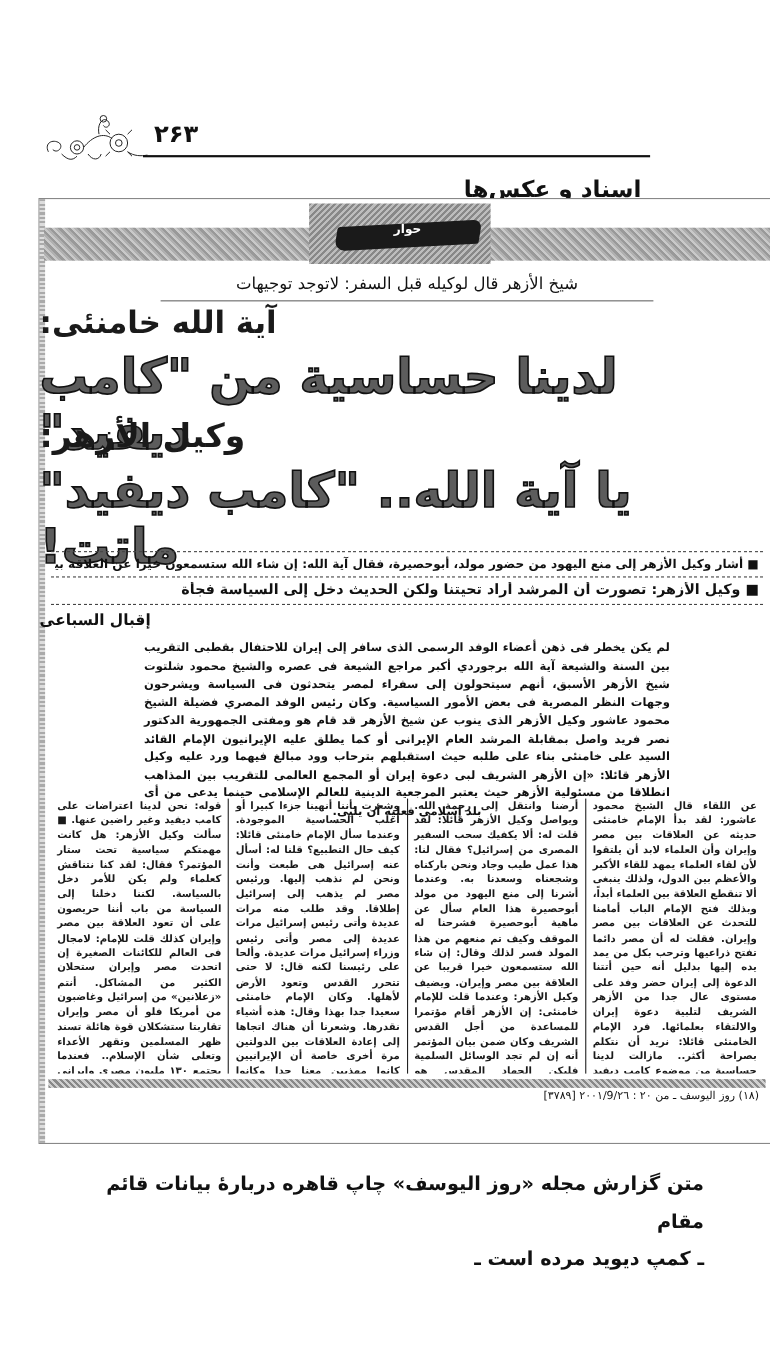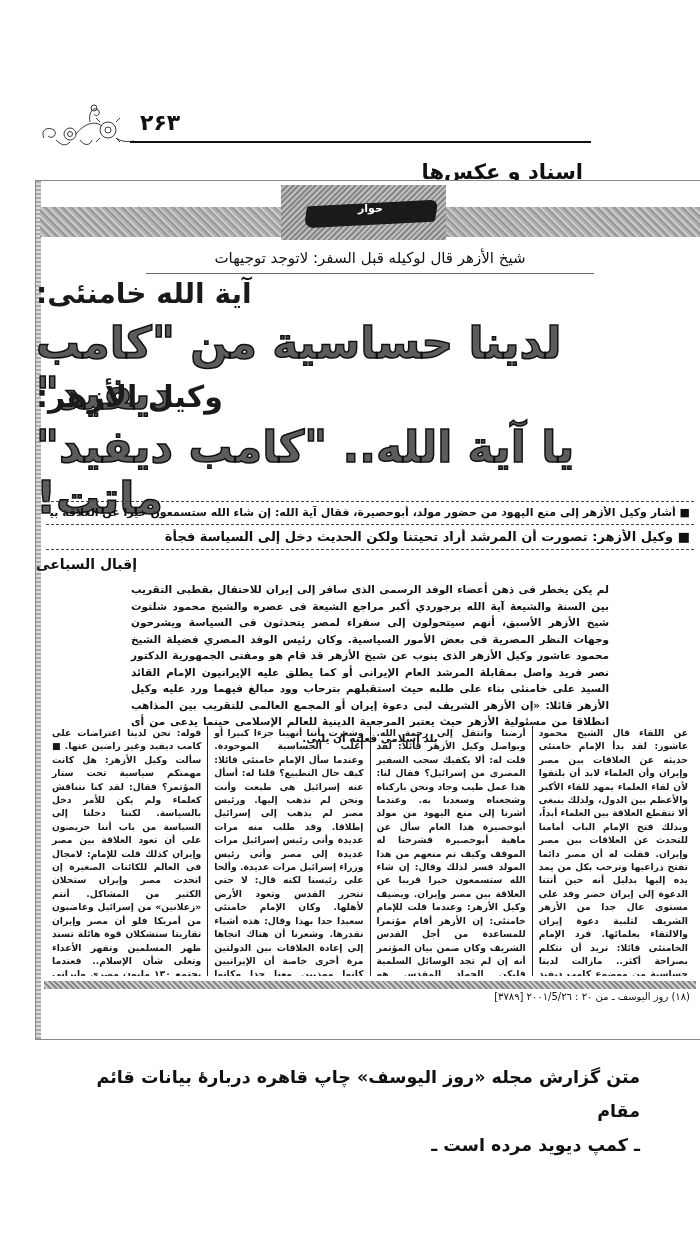--- a/index.html
+++ b/index.html
@@ -114,19 +114,19 @@
   <div class="lead">لم يكن يخطر فى ذهن أعضاء الوفد الرسمى الذى سافر إلى إيران للاحتفال بقطبى التقريب بين السنة والشيعة آية الله برجوردي أكبر مراجع الشيعة فى عصره والشيخ محمود شلتوت شيخ الأزهر الأسبق، أنهم سيتحولون إلى سفراء لمصر يتحدثون فى السياسة ويشرحون وجهات النظر المصرية فى بعض الأمور السياسية. وكان رئيس الوفد المصري فضيلة الشيخ محمود عاشور وكيل الأزهر الذى ينوب عن شيخ الأزهر قد قام هو ومفتى الجمهورية الدكتور نصر فريد واصل بمقابلة المرشد العام الإيرانى أو كما يطلق عليه الإيرانيون الإمام القائد السيد على خامنئى بناء على طلبه حيث استقبلهم بترحاب وود مبالغ فيهما ورد عليه وكيل الأزهر قائلا: «إن الأزهر الشريف لبى دعوة إيران أو المجمع العالمى للتقريب بين المذاهب انطلاقا من مسئولية الأزهر حيث يعتبر المرجعية الدينية للعالم الإسلامى حينما يدعى من أى بلد إسلامى فعليه أن يلبى.</div>
 
   <div class="columns">
     <div class="col">عن اللقاء قال الشيخ محمود عاشور: لقد بدأ الإمام خامنئى حديثه عن العلاقات بين مصر وإيران وأن العلماء لابد أن يلتقوا لأن لقاء العلماء يمهد للقاء الأكبر والأعظم بين الدول، ولذلك ينبغى ألا تنقطع العلاقة بين العلماء أبداً، وبذلك فتح الإمام الباب أمامنا للتحدث عن العلاقات بين مصر وإيران. فقلت له أن مصر دائما تفتح ذراعيها وترحب بكل من يمد يده إليها بدليل أنه حين أتتنا الدعوة إلى إيران حضر وفد على مستوى عال جدا من الأزهر الشريف لتلبية دعوة إيران والالتقاء بعلمائها. فرد الإمام الخامنئى قائلا: نريد أن نتكلم بصراحة أكثر.. مازالت لدينا حساسية من موضوع كامب ديفيد فقلت له: كامب ديفيد ماتت بموت صانعها. لقد أعاد إلينا</div>
     <div class="col">أرضنا وانتقل إلى رحمة الله. ويواصل وكيل الأزهر قائلا: لقد قلت له: ألا يكفيك سحب السفير المصرى من إسرائيل؟ فقال لنا: هذا عمل طيب وجاد ونحن باركناه وشجعناه وسعدنا به. وعندما أشرنا إلى منع اليهود من مولد أبوحصيرة هذا العام سأل عن ماهية أبوحصيرة فشرحنا له الموقف وكيف تم منعهم من هذا المولد فسر لذلك وقال: إن شاء الله ستسمعون خيرا قريبا عن العلاقة بين مصر وإيران. ويضيف وكيل الأزهر: وعندما قلت للإمام خامنئى: إن الأزهر أقام مؤتمرا للمساعدة من أجل القدس الشريف وكان ضمن بيان المؤتمر أنه إن لم تجد الوسائل السلمية فليكن الجهاد المقدس هو الوسيلة لتحرير القدس سعد بهذا جدا</div>
     <div class="col">وشعرت بأننا أنهينا جزءا كبيرا أو أغلب الحساسية الموجودة. وعندما سأل الإمام خامنئى قائلا: كيف حال التطبيع؟ قلنا له: أسأل عنه إسرائيل هى طبعت وأنت ونحن لم نذهب إليها. ورئيس مصر لم يذهب إلى إسرائيل إطلاقا. وقد طلب منه مرات عديدة وأتى رئيس إسرائيل مرات عديدة إلى مصر وأتى رئيس وزراء إسرائيل مرات عديدة. وألحا على رئيسنا لكنه قال: لا حتى تتحرر القدس وتعود الأرض لأهلها. وكان الإمام خامنئى سعيدا جدا بهذا وقال: هذه أشياء نقدرها. وشعرنا أن هناك اتجاها إلى إعادة العلاقات بين الدولتين مرة أخرى خاصة أن الإيرانيين كانوا مهذبين معنا جدا وكانوا يتحدثون بدبلوماسية شديدة، ولم ينتقد الإمام خامنئى لكامب ديفيد سوى</div>
     <div class="col">قوله: نحن لدينا اعتراضات على كامب ديفيد وغير راضين عنها. ■ سألت وكيل الأزهر: هل كانت مهمتكم سياسية تحت ستار المؤتمر؟ فقال: لقد كنا نتناقش كعلماء ولم يكن للأمر دخل بالسياسة. لكننا دخلنا إلى السياسة من باب أننا حريصون على أن تعود العلاقة بين مصر وإيران كذلك قلت للإمام: لامجال فى العالم للكائنات الصغيرة إن اتحدت مصر وإيران ستحلان الكثير من المشاكل. أنتم «زعلانين» من إسرائيل وغاضبون من أمريكا فلو أن مصر وإيران تقاربتا ستشكلان قوة هائلة تسند ظهر المسلمين وتقهر الأعداء وتعلى شأن الإسلام.. فعندما يجتمع ١٣٠ مليون مصرى وإيرانى يصنعون المعجزات، فأنتم أصحاب حضارة</div>
   </div>
 
   <div class="foot-strip"></div>
-  <div class="source-line">(١٨) روز اليوسف ـ من ٢٠ : ٢٠٠١/5/٢٦ [٣٧٨٩]</div>
+  <div class="source-line">(١٨) روز اليوسف ـ من ٢٠ : ٢٠٠١/9/٢٦ [٣٧٨٩]</div>
 </div>
 
 <div class="caption">
   <div>متن گزارش مجله «روز اليوسف» چاپ قاهره دربارهٔ بیانات قائم مقام</div>
   <div>ـ کمپ دیوید مرده است ـ</div>
 </div>
 
 </body></html>

